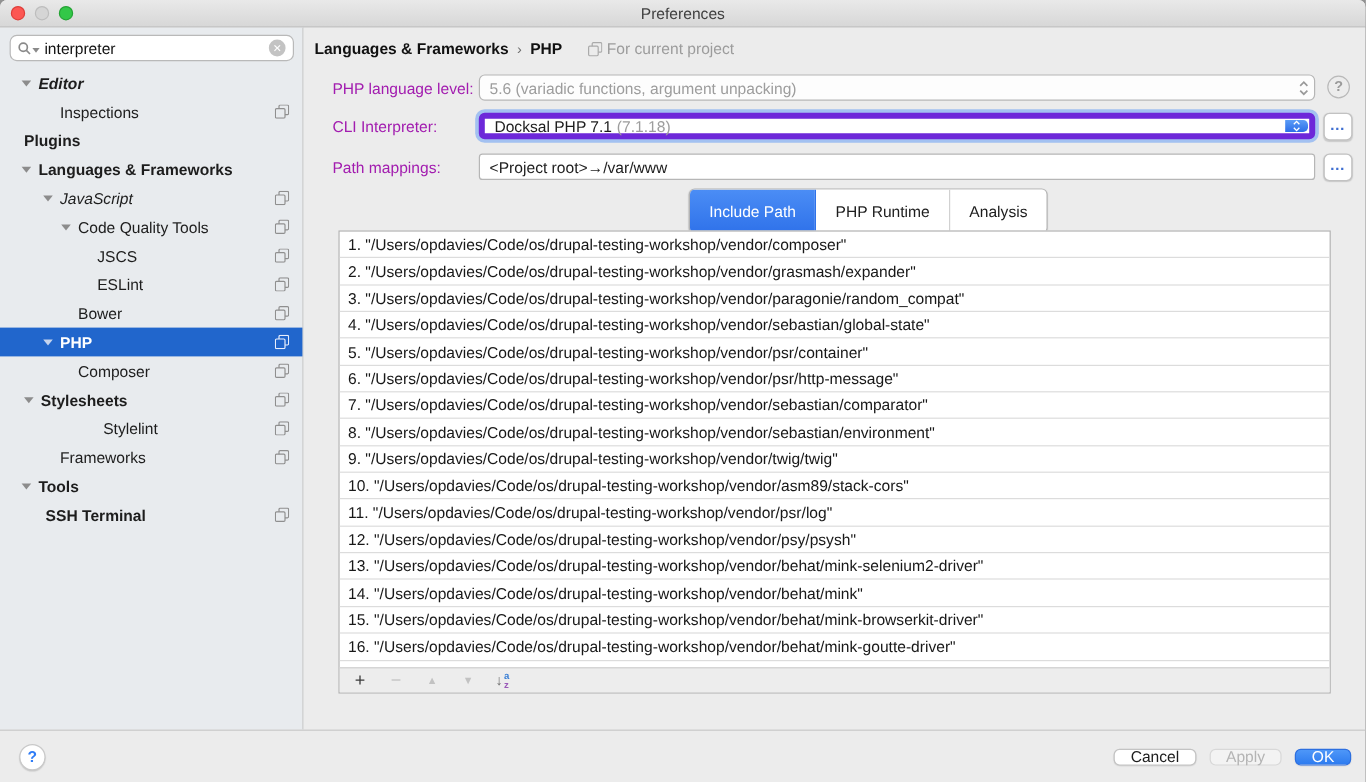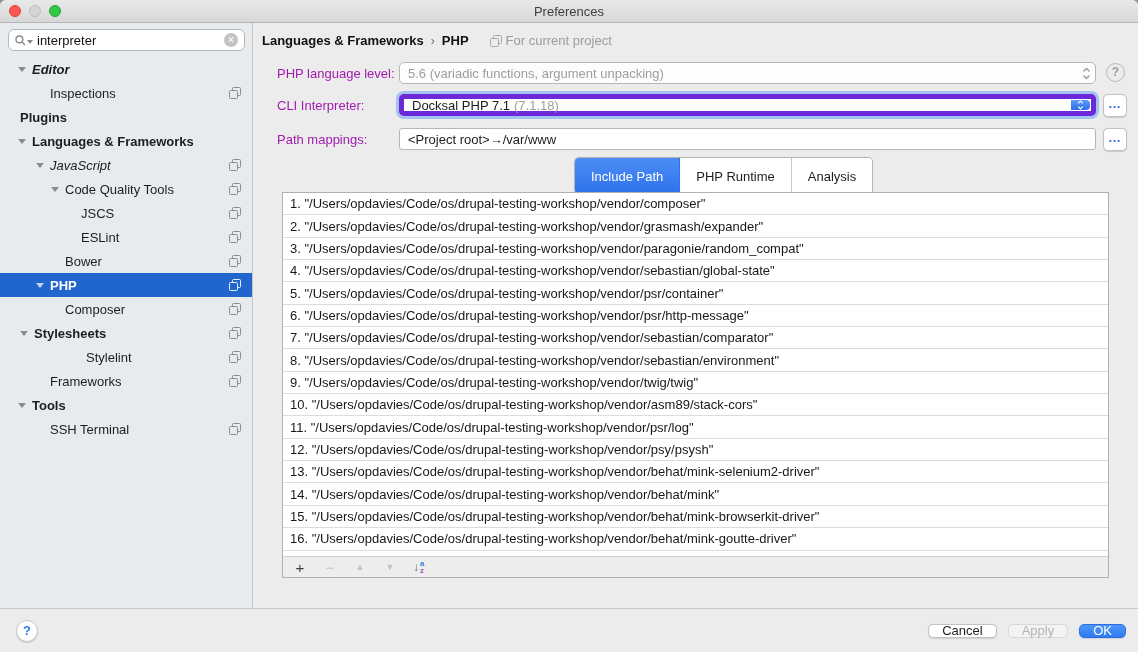--- a/index.html
+++ b/index.html
@@ -280,21 +280,21 @@
                 <rect class="copy-front" x="0.5" y="3.5" width="8" height="8" rx="1" stroke="currentColor"></rect>
               </svg>
             </span>
           </div>
           <div class="tree-row bold" style="padding-left: 18px;">
             <span class="arrow">
               <i></i>
             </span>
             <span class="lbl">Tools</span>
           </div>
-          <div class="tree-row" style="padding-left: 36px;">
+          <div class="tree-row" style="padding-left: 24px; font-weight: bold;">
             <span class="spacer"></span>
             <span class="lbl">SSH Terminal</span>
             <span class="copy-ic">
               <svg width="12" height="12" viewBox="0 0 12 12">
                 <rect x="3.5" y="0.5" width="8" height="8" rx="1" fill="none" stroke="currentColor"></rect>
                 <rect class="copy-front" x="0.5" y="3.5" width="8" height="8" rx="1" stroke="currentColor"></rect>
               </svg>
             </span>
           </div>
         </div>

